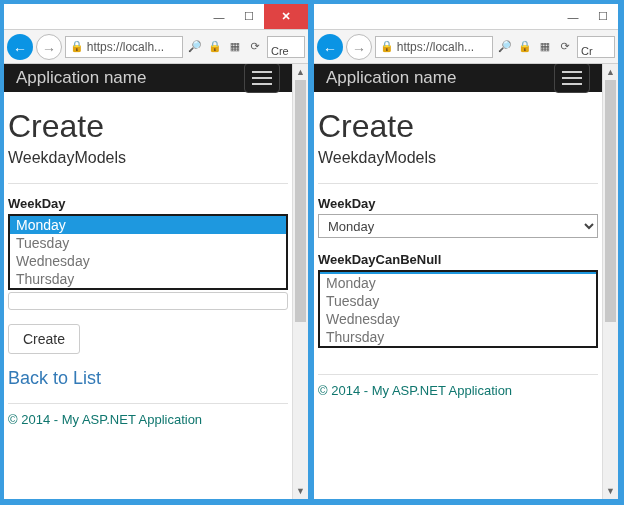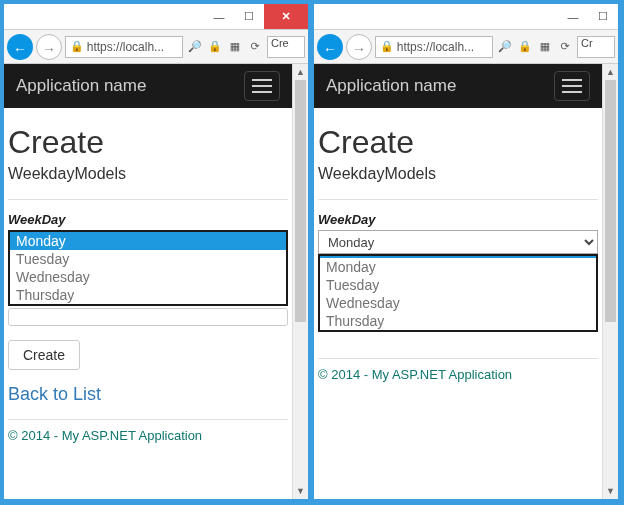--- a/index.html
+++ b/index.html
@@ -74,21 +74,21 @@
     display: flex; align-items: center; justify-content: center;
     font-size: 11px; color: #555;
   }
   .tab-strip {
     width: 38px;
     height: 22px;
     border: 1px solid #bbb;
     background: #fff;
     font-size: 11px;
     padding: 0 3px;
-    display: flex; align-items: flex-start;
+    display: flex; align-items: flex-end;
     color: #444;
     overflow: hidden;
   }
   .content-wrap {
     flex: 1;
     display: flex;
     overflow: hidden;
   }
   .scroll-area {
     flex: 1;
@@ -102,21 +102,21 @@
     display: flex;
     flex-direction: column;
   }
   .scrollbar-v .arrow { height: 16px; display: flex; align-items: center; justify-content: center; font-size: 9px; color: #666; }
   .scrollbar-v .track { flex: 1; position: relative; }
   .scrollbar-v .thumb { position: absolute; left: 2px; right: 2px; top: 0; height: 60%; background: #c8c8c8; }
 
   .app-header {
     background: #1a1a1a;
     color: #cfcfcf;
-    height: 44px;
+    height: 28px;
     display: flex;
     align-items: center;
     justify-content: space-between;
     padding: 0 12px;
     font-size: 17px;
   }
   .hamburger {
     width: 36px; height: 30px;
     border: 1px solid #444;
     border-radius: 4px;
@@ -125,21 +125,21 @@
     justify-content: center;
     align-items: center;
     gap: 4px;
   }
   .hamburger span { display: block; width: 20px; height: 2px; background: #cfcfcf; }
 
   .page-body { padding: 10px 4px; }
   h1.page-title { font-size: 32px; font-weight: 300; color: #333; margin: 6px 0 4px; }
   h4.subtitle { font-size: 16px; font-weight: 400; color: #333; margin-bottom: 16px; }
   hr.sep { border: none; border-top: 1px solid #e0e0e0; margin: 8px 0 12px; }
-  label.field-label { display: block; font-weight: bold; font-size: 13px; color: #222; margin: 6px 0 3px; font-style: italic; }
+  label.field-label { display: block; font-weight: bold; font-size: 13px; color: #222; margin: 6px 0 3px; }
 
   .listbox {
     width: 100%;
     border: 2px solid #1a1a1a;
     background: #fff;
     font-size: 14px;
   }
   .listbox .opt { padding: 1px 6px; color: #737373; }
   .listbox .opt.selected { background: #1e98df; color: #fff; }
 
@@ -279,20 +279,21 @@
       <div class="page-body">
         <h1 class="page-title">Create</h1>
         <h4 class="subtitle">WeekdayModels</h4>
         <hr class="sep">
 
         <label class="field-label">WeekDay</label>
         <select class="combobox">
           <option>Monday</option>
         </select>
 
+        <label class="field-label" style="margin-top:14px">WeekDayCanBeNull</label>
         <div class="listbox">
           <div class="opt selected"></div>
           <div class="opt">Monday</div>
           <div class="opt">Tuesday</div>
           <div class="opt">Wednesday</div>
           <div class="opt">Thursday</div>
         </div>
 
         <hr class="footer-sep" style="margin-top:26px">
         <div class="footer-text">© 2014 - My ASP.NET Application</div>

